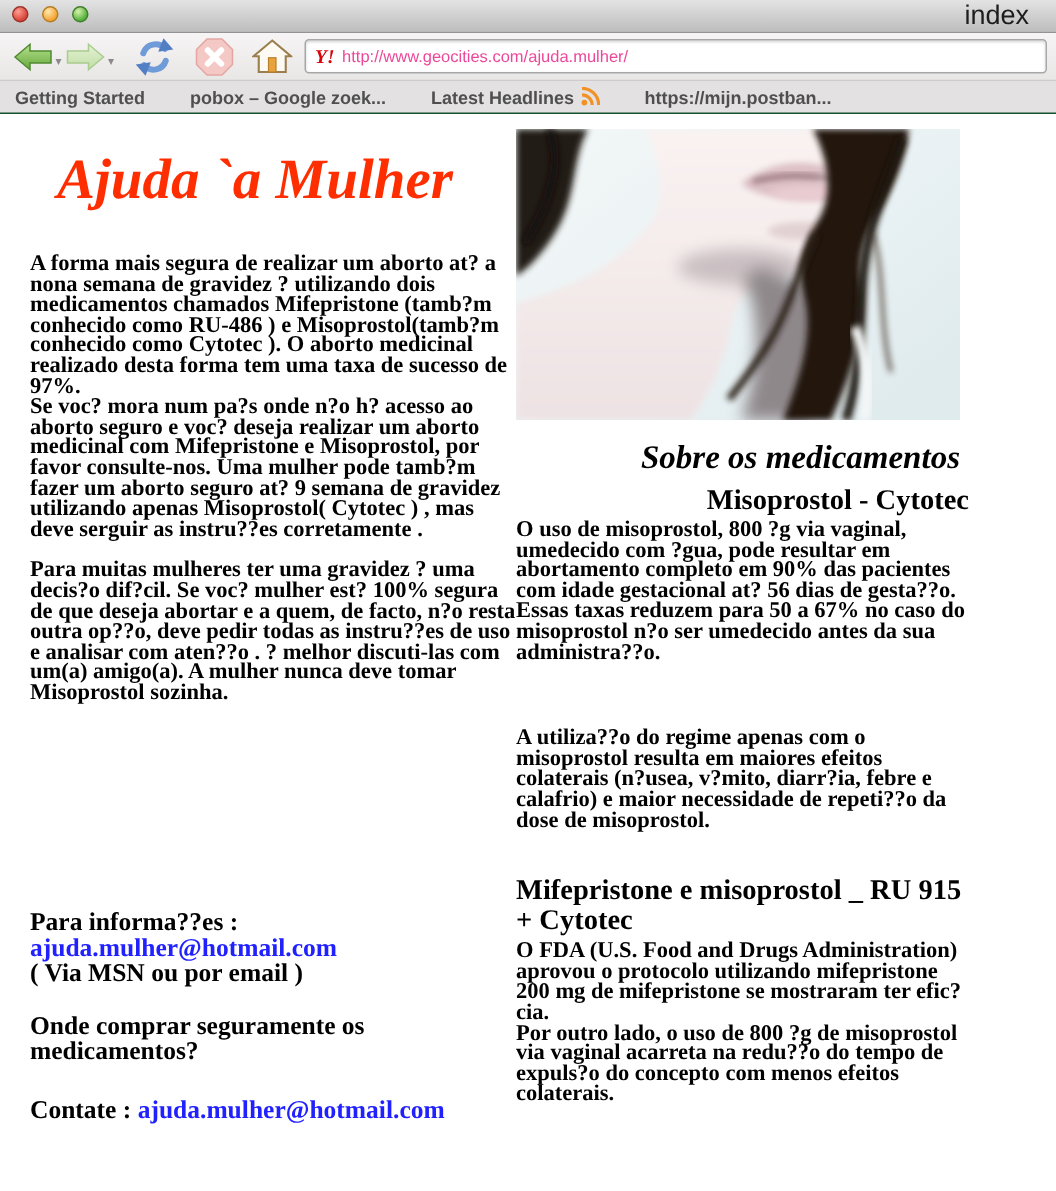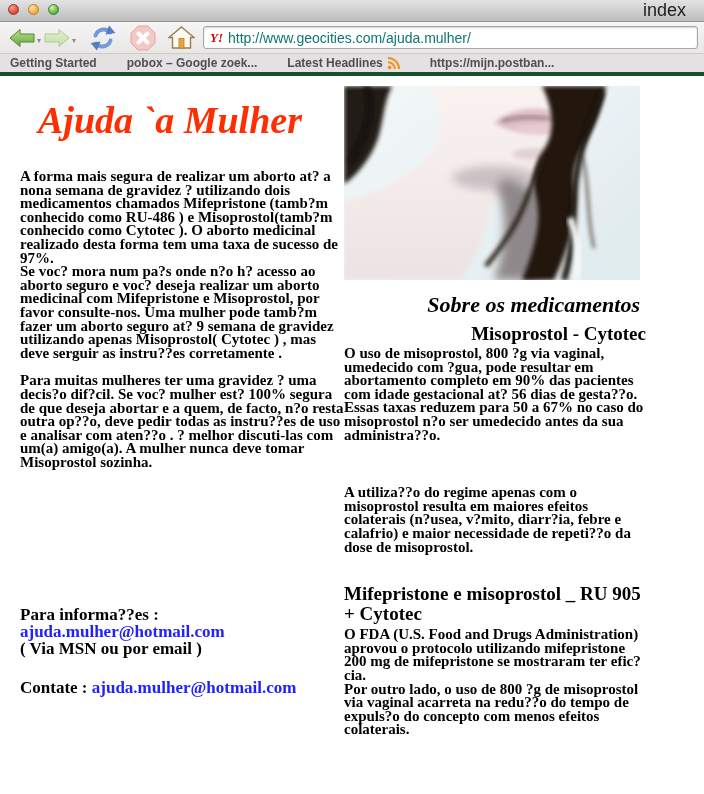--- a/index.html
+++ b/index.html
@@ -15,24 +15,24 @@
   .light.green { background:radial-gradient(circle at 35% 30%, #d7f2ab, #54b13c 70%); border:1px solid #3f7f2a; }
   .wtitle { position:absolute; right:18px; top:0; font-size:18px; color:#1d1d1d; }
 
   
   .toolbar { height:32px; background:linear-gradient(#f6f4f4,#e9e6e6); border-bottom:1px solid #cfcbcb; display:flex; align-items:center; padding:0 6px 0 8px; }
   .tbtn { display:flex; align-items:center; cursor:default; }
   .drop { font-size:8px; color:#8a8a8a; margin:6px 2px 0 1px; }
   .sp12 { width:12px; } .sp14 { width:14px; }
   .urlbar { flex:1; height:23px; margin-left:8px; background:#fff; border:1px solid #a7a7a7; border-radius:3px; box-shadow:inset 0 1px 2px rgba(0,0,0,.18); display:flex; align-items:center; padding:0 6px; min-width:0; }
   .yicon { font-family:"Liberation Serif", serif; font-weight:bold; font-style:italic; font-size:13px; color:#d6050a; margin-right:5px; flex:0 0 auto; }
-  .urlinput { border:0; outline:0; flex:1; font-family:"Liberation Sans", sans-serif; font-size:14px; color:#0f766e; background:transparent; min-width:0; }
-
-  
-  .bookmarks { height:22px; background:#e3e1e1; border-bottom:4px solid #14532d; display:flex; align-items:center; padding-left:10px; }
+  .urlinput { border:0; outline:0; flex:1; font-family:"Liberation Sans", sans-serif; font-size:11px; color:#ec4899; background:transparent; min-width:0; }
+
+  
+  .bookmarks { height:22px; background:#e3e1e1; border-bottom:1px solid #14532d; display:flex; align-items:center; padding-left:10px; }
   .bm { display:flex; align-items:center; font-size:12px; font-weight:bold; color:#4f4f4f; margin-right:30px; white-space:nowrap; cursor:default; }
   .bm .rss { margin-left:4px; }
 
   
   .content { position:relative; height:717px; background:#fff; font-family:"Liberation Serif", serif; font-weight:bold; color:#000; }
   .leftcol { position:absolute; left:20px; top:0; width:325px; }
   .pagetitle { margin:24px 0 0 18px; color:#ff2e00; font-style:italic; font-weight:bold; font-size:38px; line-height:40px; white-space:nowrap; }
   .bodytext { font-size:15px; line-height:13.6px; }
   .intro { margin-top:30px; }
   .p2 { margin-top:14px; }
@@ -147,20 +147,21 @@
       <div class="bodytext intro">
         <div>A forma mais segura de realizar um aborto at? a nona semana de gravidez ? utilizando dois medicamentos chamados Mifepristone (tamb?m conhecido como RU-486 ) e Misoprostol(tamb?m conhecido como Cytotec ). O aborto medicinal realizado desta forma tem uma taxa de sucesso de 97%.</div>
         <div>Se voc? mora num pa?s onde n?o h? acesso ao aborto seguro e voc? deseja realizar um aborto medicinal com Mifepristone e Misoprostol, por favor consulte-nos. Uma mulher pode tamb?m fazer um aborto seguro at? 9 semana de gravidez utilizando apenas Misoprostol( Cytotec ) , mas deve serguir as instru??es corretamente .</div>
       </div>
       <div class="bodytext p2">Para muitas mulheres ter uma gravidez ? uma decis?o dif?cil. Se voc? mulher est? 100% segura de que deseja abortar e a quem, de facto, n?o resta outra op??o, deve pedir todas as instru??es de uso e analisar com aten??o . ? melhor discuti-las com um(a) amigo(a). A mulher nunca deve tomar Misoprostol sozinha.</div>
 
       <div class="contact">
         <div>Para informa??es :</div>
         <div><span class="maillink">ajuda.mulher@hotmail.com</span></div>
         <div>( Via MSN ou por email )</div>
+        <div class="where">Onde comprar seguramente os medicamentos?</div>
         <div class="contate"><span>Contate : </span><span class="maillink">ajuda.mulher@hotmail.com</span></div>
       </div>
     </div>
 
     <div class="rightcol">
       <svg class="photo" viewBox="0 0 296 194" preserveAspectRatio="none">
         <defs>
           <linearGradient id="pbg" x1="0" y1="0" x2="1" y2="0.8">
             <stop offset="0" stop-color="#f3f7f7"></stop>
               <stop offset="0.55" stop-color="#eaf2f4"></stop>
@@ -194,19 +195,19 @@
         <path d="M238,70 C246,96 242,130 250,162" stroke="#3a2a1d" stroke-width="2" fill="none" filter="url(#soft2)"></path>
         <path d="M226,132 C234,152 236,174 232,194" stroke="#f4f7f7" stroke-width="7" fill="none" filter="url(#soft2)"></path>
       </svg>
 
       <div class="sobre">Sobre os medicamentos</div>
 
       <div class="sec-title s1">Misoprostol - Cytotec</div>
       <div class="rp rp1">O uso de misoprostol, 800 ?g via vaginal, umedecido com ?gua, pode resultar em abortamento completo em 90% das pacientes com idade gestacional at? 56 dias de gesta??o. Essas taxas reduzem para 50 a 67% no caso do misoprostol n?o ser umedecido antes da sua administra??o.</div>
       <div class="rp rpgap">A utiliza??o do regime apenas com o misoprostol resulta em maiores efeitos colaterais (n?usea, v?mito, diarr?ia, febre e calafrio) e maior necessidade de repeti??o da dose de misoprostol.</div>
 
-      <div class="sec-title s2">Mifepristone e misoprostol _ RU 905 + Cytotec</div>
+      <div class="sec-title s2">Mifepristone e misoprostol _ RU 915 + Cytotec</div>
       <div class="rp rp3">O FDA (U.S. Food and Drugs Administration) aprovou o protocolo utilizando mifepristone 200 mg de mifepristone se mostraram ter efic?cia.</div>
       <div class="rp">Por outro lado, o uso de 800 ?g de misoprostol via vaginal acarreta na redu??o do tempo de expuls?o do concepto com menos efeitos colaterais.</div>
     </div>
 
   </div>
 </div>
 
 </body></html>

